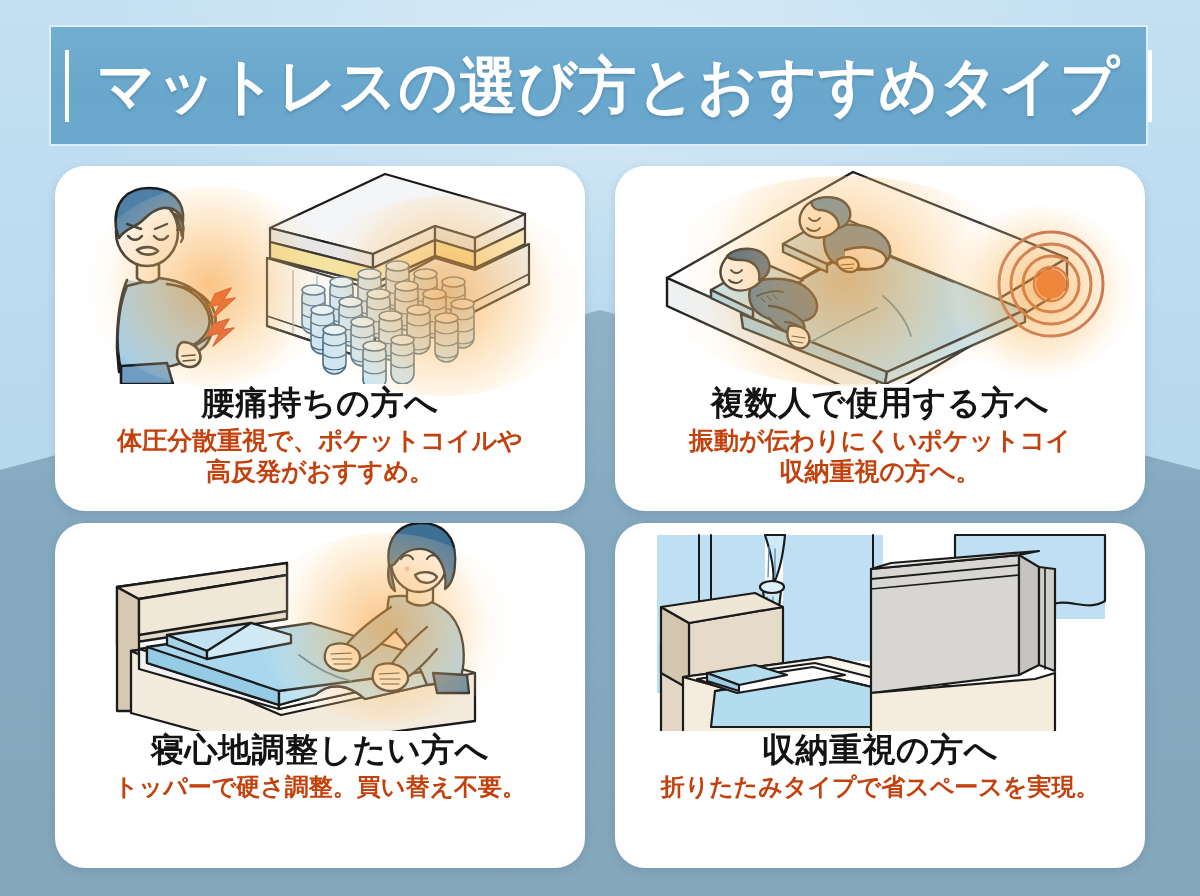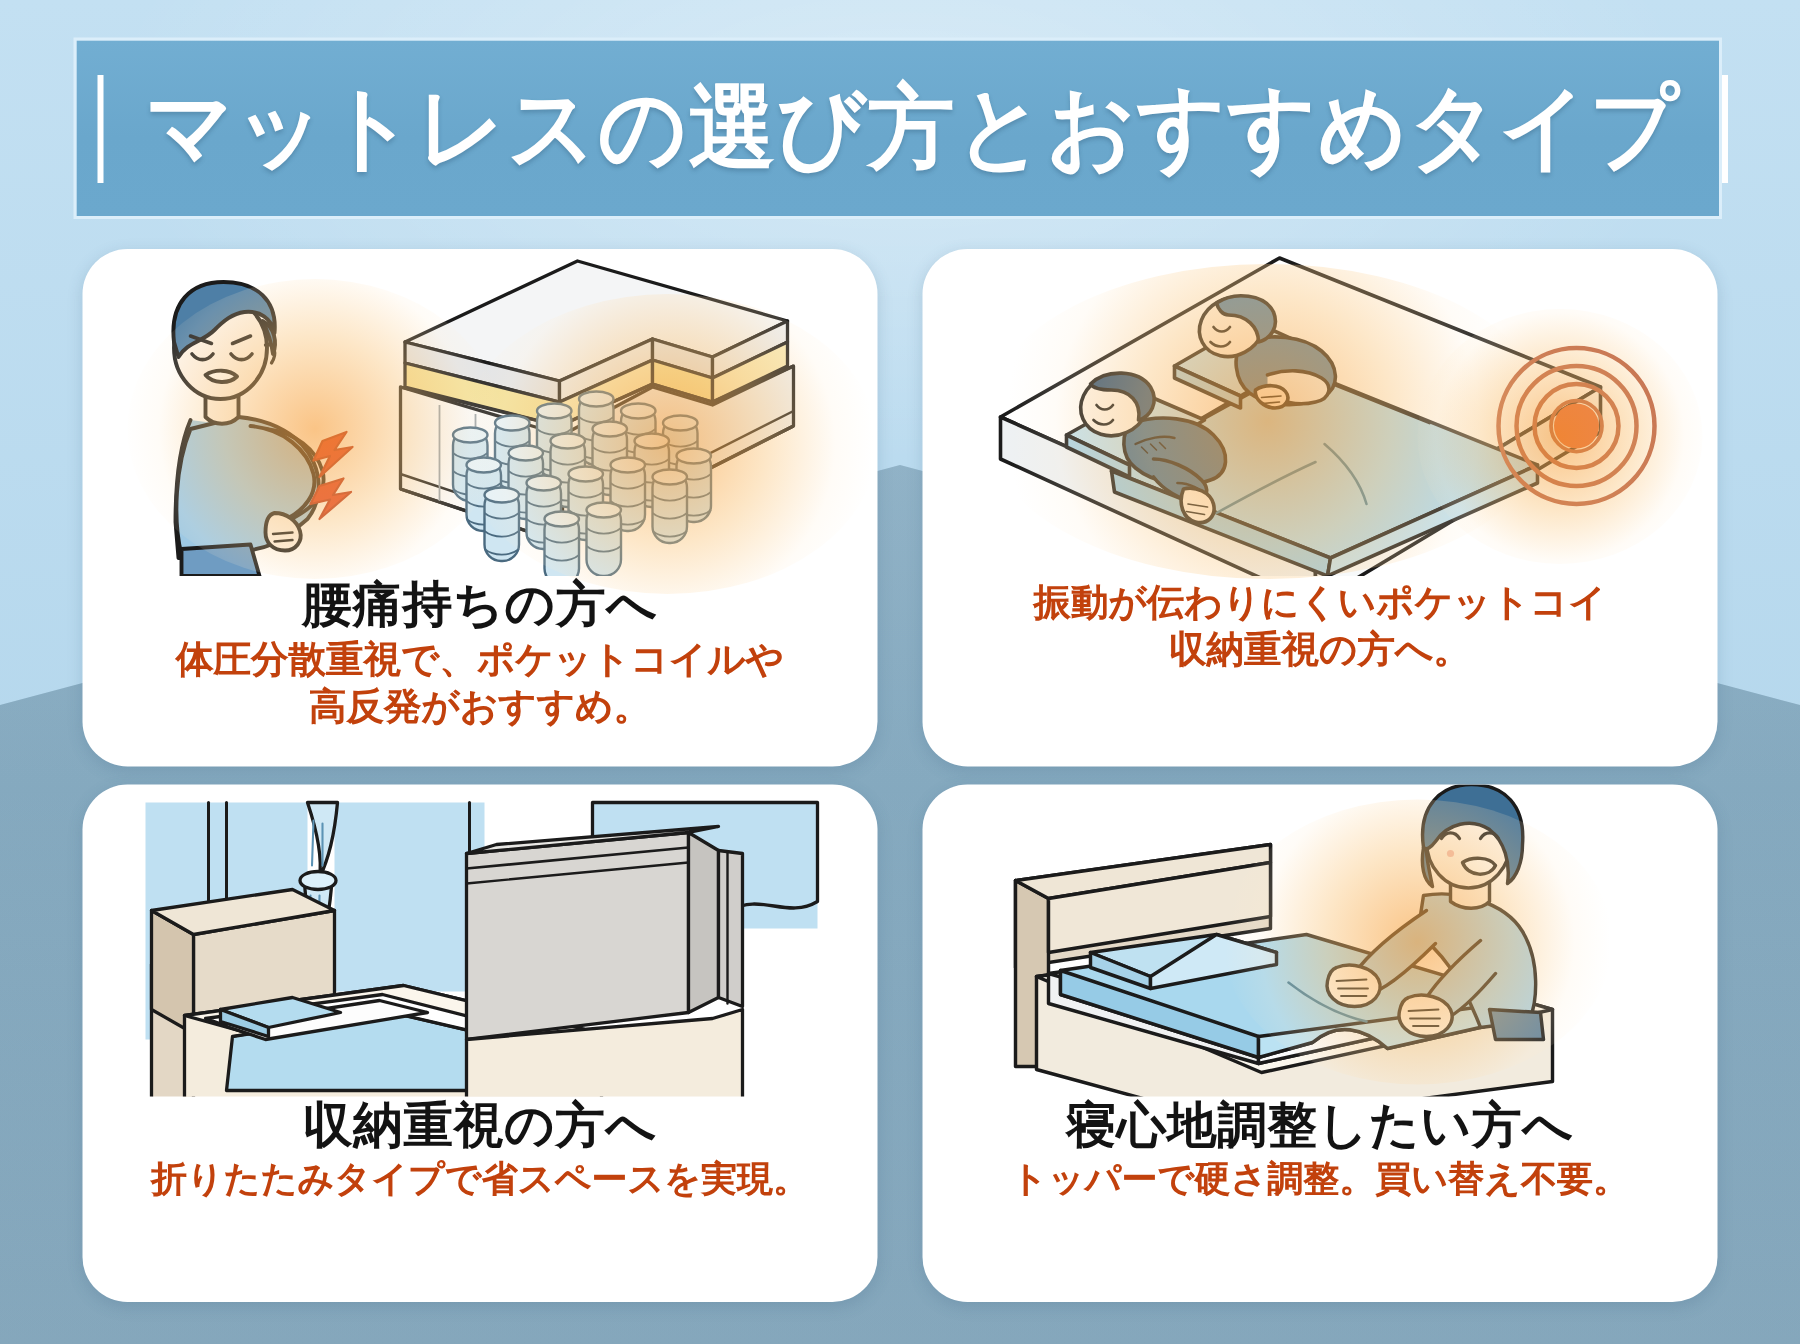--- a/index.html
+++ b/index.html
@@ -360,22 +360,102 @@
         <g fill="none" stroke="#b4543c" stroke-width="3">
           <circle cx="436" cy="118" r="52"></circle>
           <circle cx="436" cy="118" r="40"></circle>
           <circle cx="436" cy="118" r="28"></circle>
           <circle cx="436" cy="118" r="17" stroke-width="2.5"></circle>
         </g>
         <circle cx="436" cy="118" r="15" fill="#e35a2c"></circle>
       </svg>
     </div>
     <div class="card-text">
+      <div class="card-head">複数人で使用する方へ</div>
       <div class="card-body">振動が伝わりにくいポケットコイ
 収納重視の方へ。</div>
+    </div>
+  </div>
+
+  <div class="card">
+    <div class="card-art short">
+      <div class="glow-orange" style="left:200px;top:10px;width:260px;height:190px;"></div>
+      <svg viewBox="0 0 530 208" width="530" height="208">
+        <g stroke="#1b1b1b" stroke-width="2.3" stroke-linejoin="round" stroke-linecap="round">
+
+          <path d="M62 64 L232 40 L232 96 L62 122 Z" fill="#e4d9c7"></path>
+          <path d="M62 64 L62 188 L84 188 L84 76 Z" fill="#d6c8b2"></path>
+          <path d="M62 64 L84 76 L232 52 L232 40 Z" fill="#efe6d6"></path>
+          <path d="M84 76 L84 112 L232 88 L232 52 Z" fill="#f0e7d7"></path>
+
+          <path d="M76 128 L262 104 L420 150 L420 198 L208 226 L76 190 Z" fill="#f2ebde"></path>
+          <path d="M76 128 L262 104 L420 150 L226 192 Z" fill="#fbf7ee"></path>
+
+          <path d="M84 126 L258 102 L406 146 L224 186 Z" fill="#ffffff"></path>
+          <path d="M84 126 L84 146 L224 186 L224 166 Z" fill="#f0f1f2"></path>
+          <path d="M224 166 L224 186 L406 146 L406 128 Z" fill="#fafbfc"></path>
+
+          <path d="M92 124 L256 100 L404 144 L398 156 L310 176
+                   C294 162 276 158 260 172 L224 182 L92 140 Z" fill="#a9d8ee"></path>
+          <path d="M92 124 L92 140 L224 182 L224 168 Z" fill="#96cbe6"></path>
+          <path d="M224 168 L224 182 L260 172 C276 158 294 162 310 176 L398 156 L404 144 Z" fill="#bbe2f3"></path>
+          <path d="M244 132 C262 146 278 154 296 158" fill="none" stroke-width="1.7" stroke="#3f7d9c"></path>
+
+          <path d="M112 112 L196 100 L236 112 L152 128 Z" fill="#bfe1f1"></path>
+          <path d="M112 112 L112 122 L152 136 L152 128 Z" fill="#a6d2e8"></path>
+          <path d="M196 100 L236 112 L236 120 L152 136 L152 128 Z" fill="#cfe9f6"></path>
+
+          <path d="M334 74 C356 70 388 78 400 98 C412 118 410 146 404 158
+                   L372 162 C362 136 348 112 330 100 Z" fill="#a9d2e8"></path>
+
+          <path d="M378 150 L412 152 L414 170 L382 170 Z" fill="#5c7f99"></path>
+
+          <path d="M336 84 C318 96 298 112 288 126 C282 134 286 142 296 140
+                   C308 138 326 122 342 106" fill="#a9d2e8"></path>
+
+          <path d="M372 104 C358 116 344 130 336 142 C330 150 334 160 344 158
+                   C354 156 370 140 382 126" fill="#a9d2e8"></path>
+
+          <path d="M276 122 C286 118 300 122 304 130 C308 139 300 148 288 148
+                   C276 148 268 140 270 131 C271 126 273 123 276 122 Z" fill="#fdf4ea"></path>
+          <g fill="none" stroke="#1b1b1b" stroke-width="1.2">
+            <path d="M276 131 L296 130 M277 136 L297 136 M279 141 L296 141"></path>
+          </g>
+
+          <path d="M324 142 C334 138 348 142 352 150 C356 159 348 168 336 168
+                   C324 168 316 160 318 151 C319 146 321 143 324 142 Z" fill="#fdf4ea"></path>
+          <g fill="none" stroke="#1b1b1b" stroke-width="1.2">
+            <path d="M324 151 L344 150 M325 156 L345 156 M327 161 L344 161"></path>
+          </g>
+
+          <path d="M352 58 L352 78 C360 84 372 84 378 78 L378 56" fill="#fdf4ea"></path>
+
+          <ellipse cx="364" cy="38" rx="28" ry="31" fill="#fdf4ea"></ellipse>
+
+          <path d="M334 42 C330 14 346 0 366 0 C388 0 402 14 400 40
+                   C400 52 396 62 390 66 C392 52 388 38 378 30
+                   C366 22 350 26 342 38 C339 42 336 44 334 42 Z" fill="#3e6f95"></path>
+          <path d="M334 42 C332 54 334 64 340 68 C338 58 336 50 336 44 Z" fill="#3e6f95"></path>
+
+          <path d="M346 36 C349 31 355 31 358 36" stroke-width="2.2" fill="none"></path>
+          <path d="M372 36 C375 31 381 31 384 36" stroke-width="2.2" fill="none"></path>
+          <path d="M360 52 C366 48 378 48 382 54 C378 62 364 62 360 52 Z" fill="#ffffff"></path>
+          <circle cx="352" cy="46" r="2.4" fill="#f0b7ac" stroke="none"></circle>
+        </g>
+
+        <g fill="#ffffff" stroke="#ffffff" stroke-width="1">
+          <path d="M282 46 C284 58 288 62 300 64 C288 66 284 70 282 82 C280 70 276 66 264 64 C276 62 280 58 282 46 Z"></path>
+          <path d="M312 20 C313 28 316 31 324 32 C316 33 313 36 312 44 C311 36 308 33 300 32 C308 31 311 28 312 20 Z"></path>
+          <path d="M300 84 C301 90 303 92 309 93 C303 94 301 96 300 102 C299 96 297 94 291 93 C297 92 299 90 300 84 Z"></path>
+        </g>
+      </svg>
+    </div>
+    <div class="card-text">
+      <div class="card-head">寝心地調整したい方へ</div>
+      <div class="card-body wide">トッパーで硬さ調整。買い替え不要。</div>
     </div>
   </div>
 
   <div class="card">
     <div class="card-art short">
       <svg viewBox="0 0 530 208" width="530" height="208">
         <g stroke="#1b1b1b" stroke-width="2.2" stroke-linejoin="round" stroke-linecap="round">
 
           <rect x="42" y="12" width="108" height="158" fill="#bfe0f2" stroke="none"></rect>
           <rect x="168" y="12" width="100" height="126" fill="#bfe0f2" stroke="none"></rect>
@@ -427,92 +507,13 @@
           <path d="M256 170 L420 156 L440 150 L440 212 L256 212 Z" fill="#f4ecdd"></path>
         </g>
       </svg>
     </div>
     <div class="card-text">
       <div class="card-head">収納重視の方へ</div>
       <div class="card-body wide">折りたたみタイプで省スペースを実現。</div>
     </div>
   </div>
 
-  <div class="card">
-    <div class="card-art short">
-      <div class="glow-orange" style="left:200px;top:10px;width:260px;height:190px;"></div>
-      <svg viewBox="0 0 530 208" width="530" height="208">
-        <g stroke="#1b1b1b" stroke-width="2.3" stroke-linejoin="round" stroke-linecap="round">
-
-          <path d="M62 64 L232 40 L232 96 L62 122 Z" fill="#e4d9c7"></path>
-          <path d="M62 64 L62 188 L84 188 L84 76 Z" fill="#d6c8b2"></path>
-          <path d="M62 64 L84 76 L232 52 L232 40 Z" fill="#efe6d6"></path>
-          <path d="M84 76 L84 112 L232 88 L232 52 Z" fill="#f0e7d7"></path>
-
-          <path d="M76 128 L262 104 L420 150 L420 198 L208 226 L76 190 Z" fill="#f2ebde"></path>
-          <path d="M76 128 L262 104 L420 150 L226 192 Z" fill="#fbf7ee"></path>
-
-          <path d="M84 126 L258 102 L406 146 L224 186 Z" fill="#ffffff"></path>
-          <path d="M84 126 L84 146 L224 186 L224 166 Z" fill="#f0f1f2"></path>
-          <path d="M224 166 L224 186 L406 146 L406 128 Z" fill="#fafbfc"></path>
-
-          <path d="M92 124 L256 100 L404 144 L398 156 L310 176
-                   C294 162 276 158 260 172 L224 182 L92 140 Z" fill="#a9d8ee"></path>
-          <path d="M92 124 L92 140 L224 182 L224 168 Z" fill="#96cbe6"></path>
-          <path d="M224 168 L224 182 L260 172 C276 158 294 162 310 176 L398 156 L404 144 Z" fill="#bbe2f3"></path>
-          <path d="M244 132 C262 146 278 154 296 158" fill="none" stroke-width="1.7" stroke="#3f7d9c"></path>
-
-          <path d="M112 112 L196 100 L236 112 L152 128 Z" fill="#bfe1f1"></path>
-          <path d="M112 112 L112 122 L152 136 L152 128 Z" fill="#a6d2e8"></path>
-          <path d="M196 100 L236 112 L236 120 L152 136 L152 128 Z" fill="#cfe9f6"></path>
-
-          <path d="M334 74 C356 70 388 78 400 98 C412 118 410 146 404 158
-                   L372 162 C362 136 348 112 330 100 Z" fill="#a9d2e8"></path>
-
-          <path d="M378 150 L412 152 L414 170 L382 170 Z" fill="#5c7f99"></path>
-
-          <path d="M336 84 C318 96 298 112 288 126 C282 134 286 142 296 140
-                   C308 138 326 122 342 106" fill="#a9d2e8"></path>
-
-          <path d="M372 104 C358 116 344 130 336 142 C330 150 334 160 344 158
-                   C354 156 370 140 382 126" fill="#a9d2e8"></path>
-
-          <path d="M276 122 C286 118 300 122 304 130 C308 139 300 148 288 148
-                   C276 148 268 140 270 131 C271 126 273 123 276 122 Z" fill="#fdf4ea"></path>
-          <g fill="none" stroke="#1b1b1b" stroke-width="1.2">
-            <path d="M276 131 L296 130 M277 136 L297 136 M279 141 L296 141"></path>
-          </g>
-
-          <path d="M324 142 C334 138 348 142 352 150 C356 159 348 168 336 168
-                   C324 168 316 160 318 151 C319 146 321 143 324 142 Z" fill="#fdf4ea"></path>
-          <g fill="none" stroke="#1b1b1b" stroke-width="1.2">
-            <path d="M324 151 L344 150 M325 156 L345 156 M327 161 L344 161"></path>
-          </g>
-
-          <path d="M352 58 L352 78 C360 84 372 84 378 78 L378 56" fill="#fdf4ea"></path>
-
-          <ellipse cx="364" cy="38" rx="28" ry="31" fill="#fdf4ea"></ellipse>
-
-          <path d="M334 42 C330 14 346 0 366 0 C388 0 402 14 400 40
-                   C400 52 396 62 390 66 C392 52 388 38 378 30
-                   C366 22 350 26 342 38 C339 42 336 44 334 42 Z" fill="#3e6f95"></path>
-          <path d="M334 42 C332 54 334 64 340 68 C338 58 336 50 336 44 Z" fill="#3e6f95"></path>
-
-          <path d="M346 36 C349 31 355 31 358 36" stroke-width="2.2" fill="none"></path>
-          <path d="M372 36 C375 31 381 31 384 36" stroke-width="2.2" fill="none"></path>
-          <path d="M360 52 C366 48 378 48 382 54 C378 62 364 62 360 52 Z" fill="#ffffff"></path>
-          <circle cx="352" cy="46" r="2.4" fill="#f0b7ac" stroke="none"></circle>
-        </g>
-
-        <g fill="#ffffff" stroke="#ffffff" stroke-width="1">
-          <path d="M282 46 C284 58 288 62 300 64 C288 66 284 70 282 82 C280 70 276 66 264 64 C276 62 280 58 282 46 Z"></path>
-          <path d="M312 20 C313 28 316 31 324 32 C316 33 313 36 312 44 C311 36 308 33 300 32 C308 31 311 28 312 20 Z"></path>
-          <path d="M300 84 C301 90 303 92 309 93 C303 94 301 96 300 102 C299 96 297 94 291 93 C297 92 299 90 300 84 Z"></path>
-        </g>
-      </svg>
-    </div>
-    <div class="card-text">
-      <div class="card-head">寝心地調整したい方へ</div>
-      <div class="card-body wide">トッパーで硬さ調整。買い替え不要。</div>
-    </div>
-  </div>
-
 </div>
 
 </body></html>

